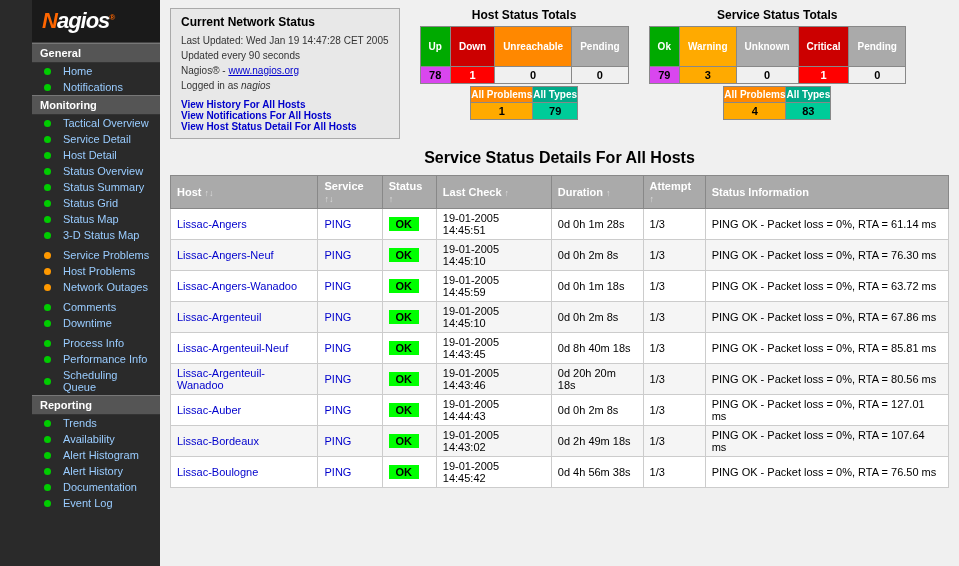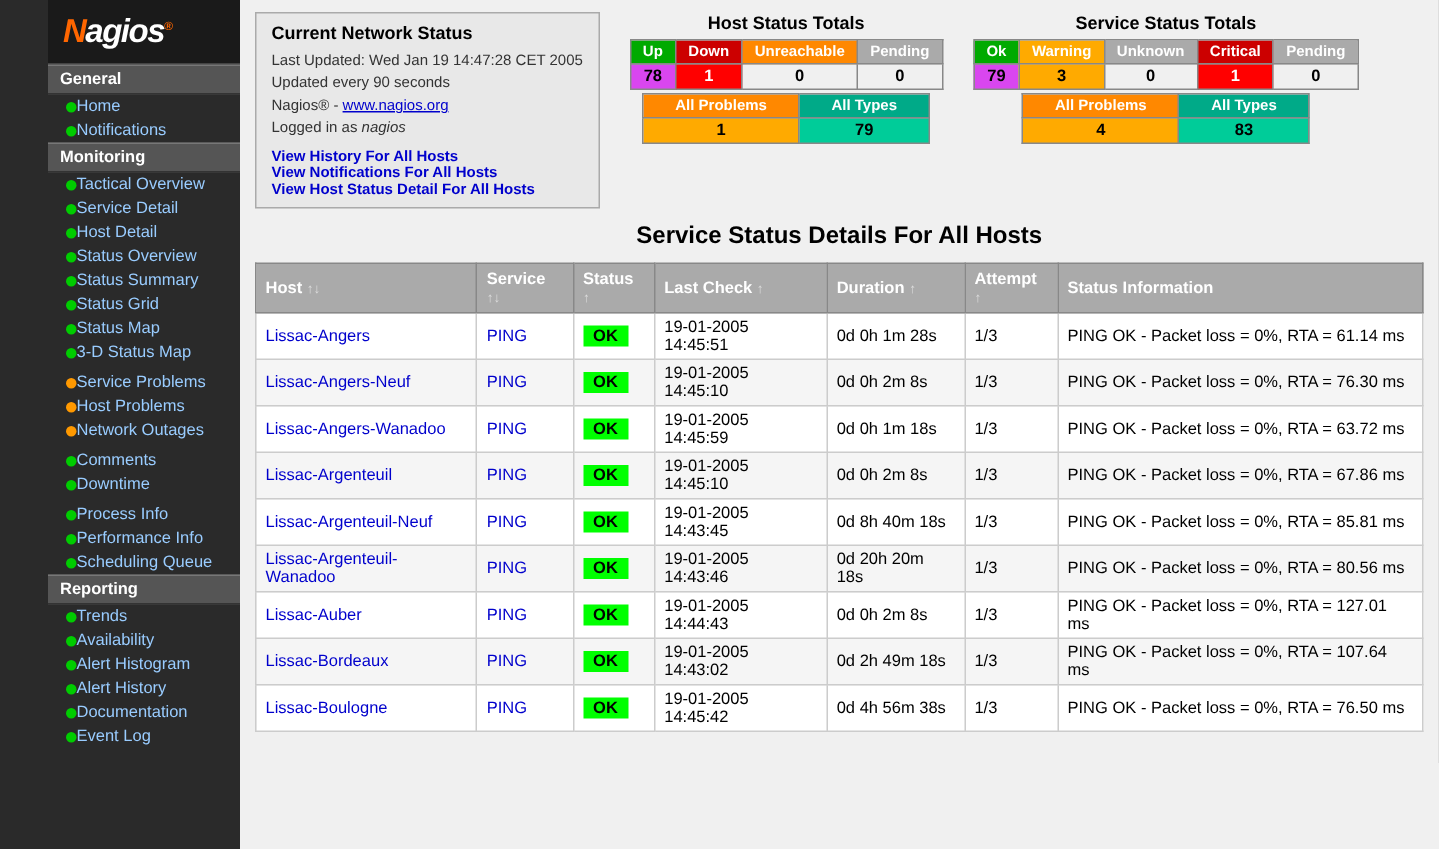--- a/index.html
+++ b/index.html
@@ -45,21 +45,21 @@
       border-top: 1px solid #777;
       border-bottom: 1px solid #333;
     }
 
     .sidebar-item {
       padding: 2px 8px 2px 12px;
       color: #99ccff;
       cursor: pointer;
       display: flex;
       align-items: center;
-      gap: 0;
+      gap: 12px;
       text-decoration: none;
       font-size: 11px;
     }
     .sidebar-item .dot {
       width: 7px; height: 7px;
       border-radius: 50%;
       background: #00cc00;
       flex-shrink: 0;
       display: inline-block;
     }
@@ -94,21 +94,21 @@
     .network-status-box a { color: #0000cc; font-size: 10px; }
 
     .network-links { margin-top: 6px; }
     .network-links a { display: block; color: #0000cc; font-size: 10px; text-decoration: none; font-weight: bold; }
 
     .totals-block { }
     .totals-title { text-align: center; font-weight: bold; font-size: 12px; margin-bottom: 4px; }
 
     .totals-table { border-collapse: collapse; margin: 0 auto; }
     .totals-table th {
-      padding: 2px 8px;
+      padding: 14px 8px;
       font-size: 10px;
       font-weight: bold;
       text-align: center;
       border: 1px solid #888;
       color: #fff;
     }
     .totals-table td {
       padding: 2px 8px;
       text-align: center;
       border: 1px solid #888;
@@ -122,21 +122,21 @@
     .th-ok { background: #00aa00; }
     .th-warning { background: #ffaa00; }
     .th-unknown { background: #aaaaaa; }
     .th-critical { background: #cc0000; }
 
     .td-green { background: #d946ef; }
     .td-red { background: #ff0000; color: #fff; }
     .td-normal { background: #f0f0f0; }
     .totals-table2 { border-collapse: collapse; margin: 0 auto; }
     .totals-table2 th {
-      padding: 2px 21px;
+      padding: 2px 0;
       font-size: 10px;
       font-weight: bold;
       text-align: center;
       border: 1px solid #888;
       color: #fff;
     }
     .totals-table2 td {
       padding: 2px 8px;
       text-align: center;
       border: 1px solid #888;

